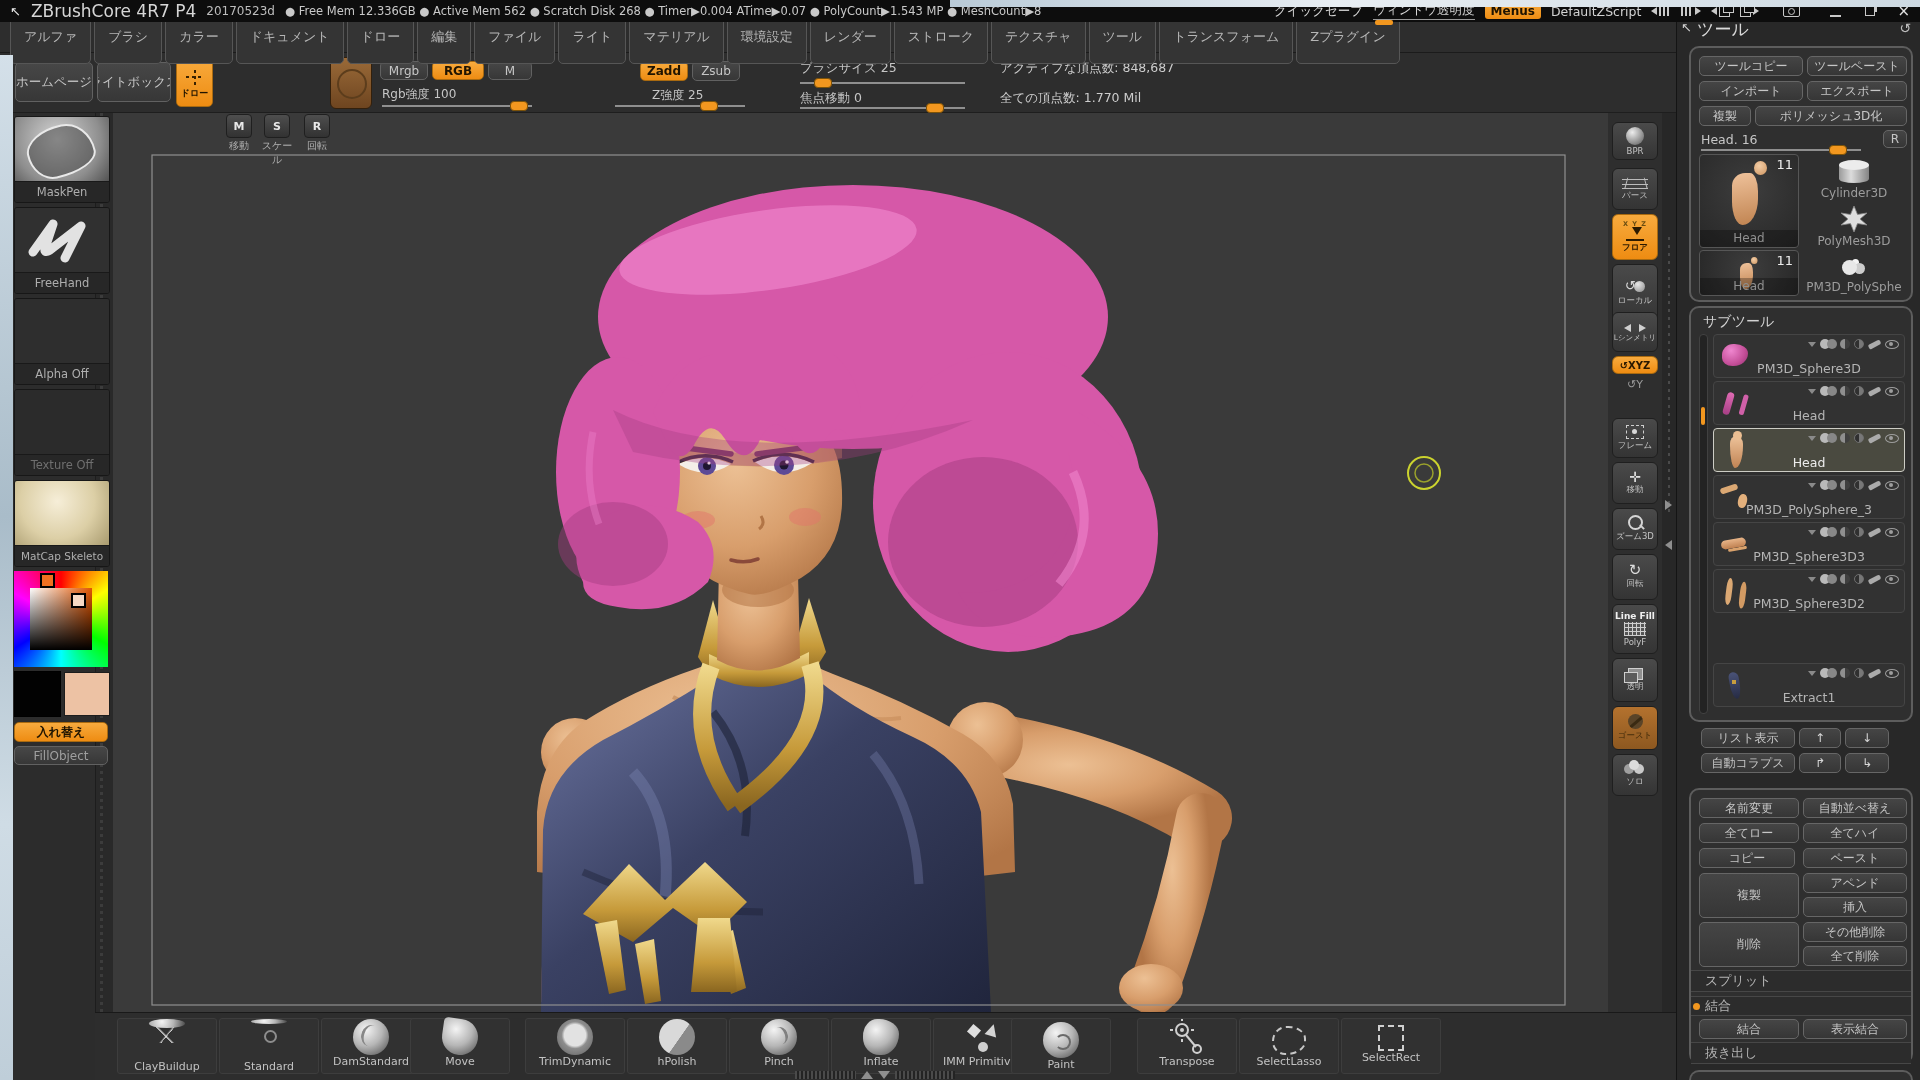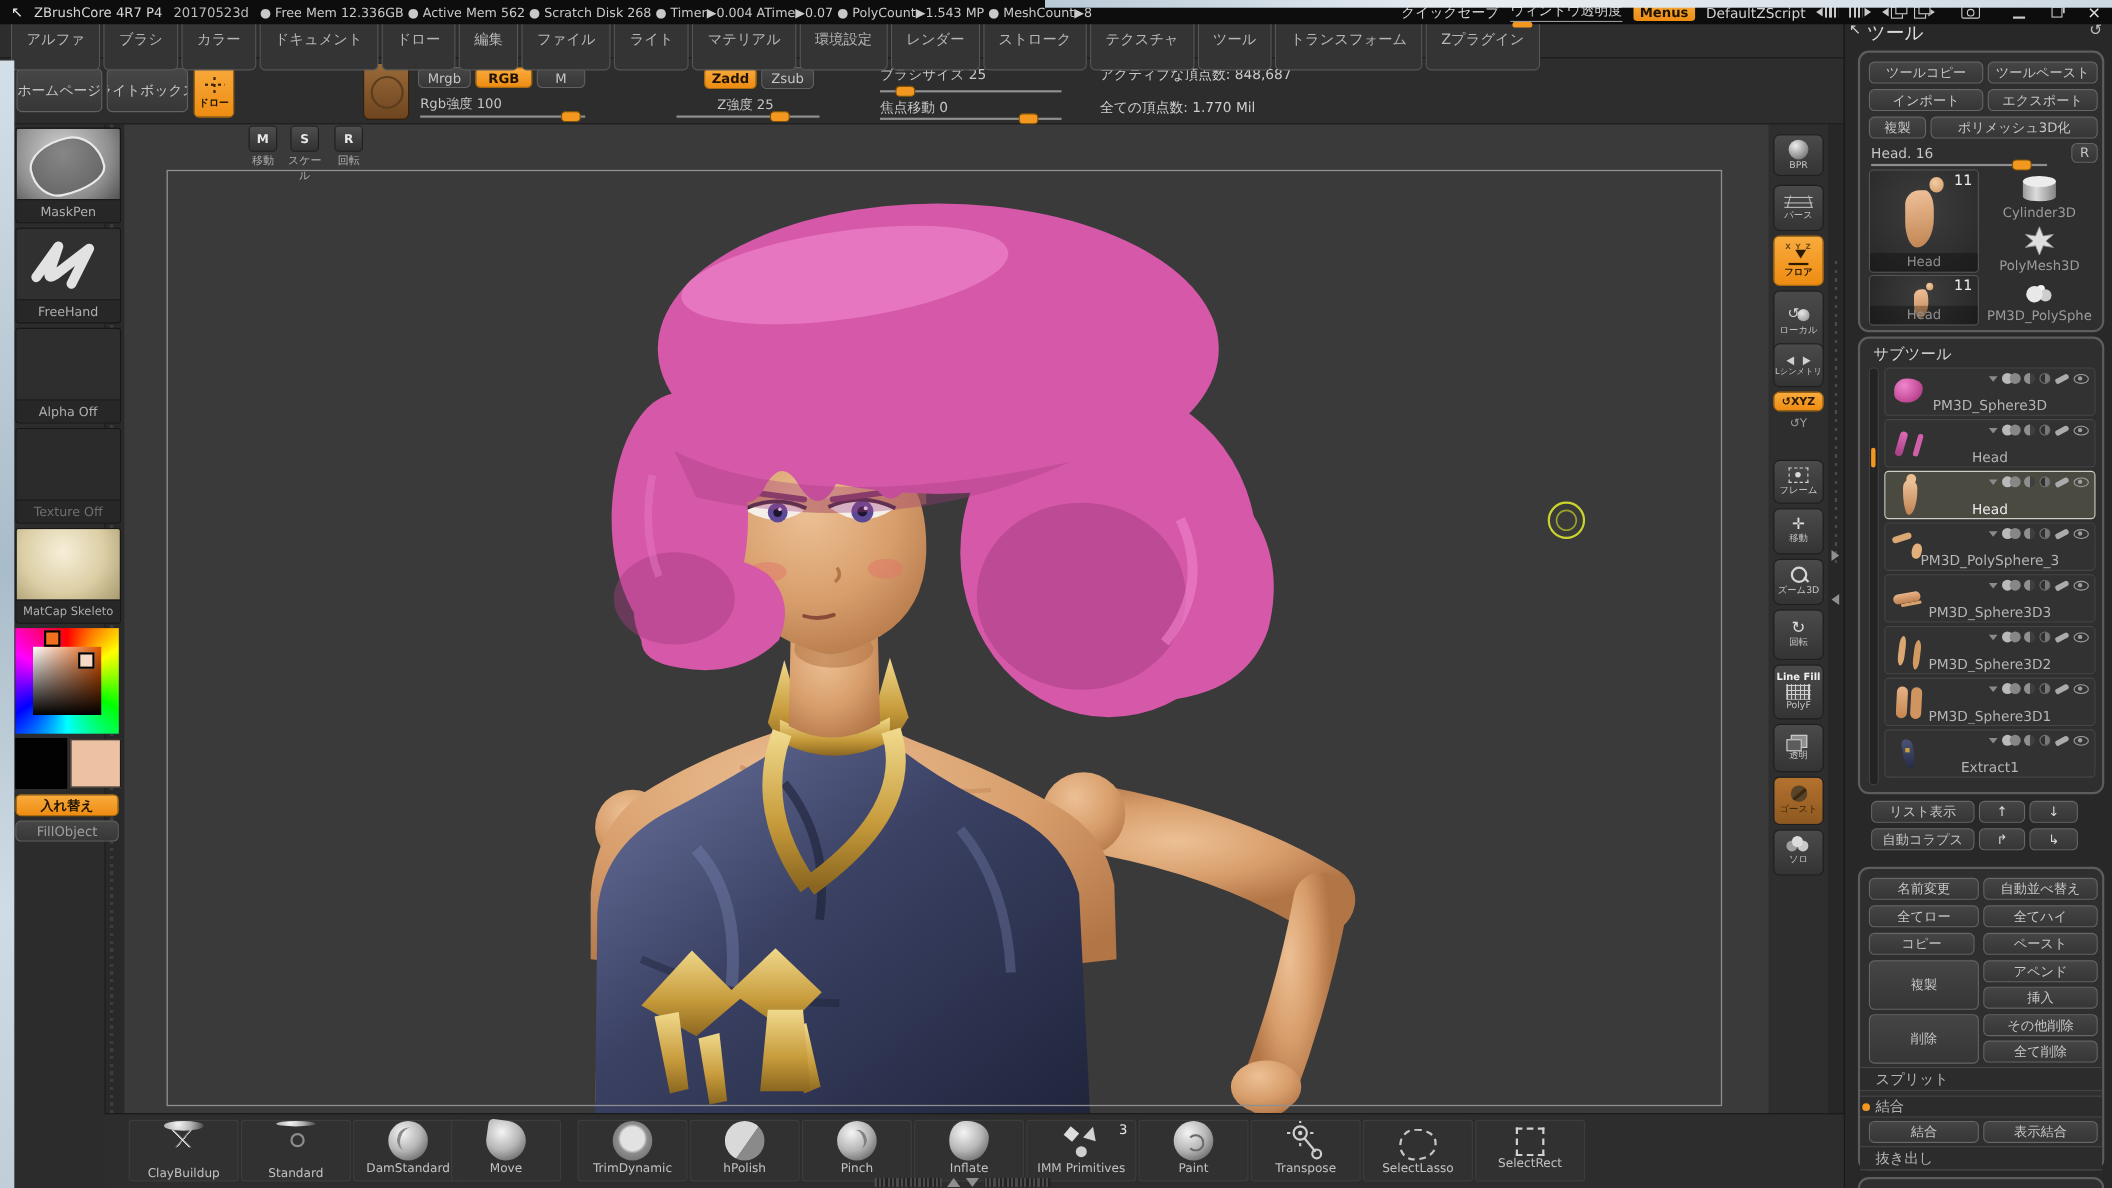--- a/index.html
+++ b/index.html
@@ -214,21 +214,21 @@
 </head>
 <body>
 
 <div id="app">
 
   <div class="desk-top"></div>
   <div class="desk-left"></div>
 
   <div class="titlebar">
     <span style="color:#e8e8e8;font-size:13px;">↖</span>
-    <span style="font-size:12px;">ZBrushCore 4R7 P4</span>
+    <span style="font-size:17px;">ZBrushCore 4R7 P4</span>
     <span style="font-size:12px;color:#bdbdbd;">20170523d</span>
     <span style="font-size:11.5px;color:#c9c9c9;">● Free Mem 12.336GB ● Active Mem 562 ● Scratch Disk 268 ● Timer▶0.004 ATime▶0.07 ● PolyCount▶1.543 MP ● MeshCount▶8</span>
     <span style="flex:1;"></span>
     <span style="font-size:12.5px;">クイックセーブ</span>
     <span class="winop" style="font-size:12.5px;">ウィンドウ透明度</span>
     <span class="menus-pill" style="font-size:12px;">Menus</span>
     <span style="font-size:12.5px;color:#d2d2d2;">DefaultZScript</span>
     <span class="tico">
         <span class="tri-l"></span>
         <span class="reel"></span>
@@ -648,32 +648,20 @@
         <div class="st-icons">
           <span class="mi-arrow"></span>
           <span class="mi-dots"></span>
           <span class="mi-half"></span>
           <span class="mi-contr"></span>
           <span class="mi-brush"></span>
           <span class="mi-eye"></span>
         </div>
         <div class="st-label">PM3D_Sphere3D2</div>
       </div>
-      <div class="st-item" style="top:308px;">
-        <div class="st-thumb t-thighs"></div>
-        <div class="st-icons">
-          <span class="mi-arrow"></span>
-          <span class="mi-dots"></span>
-          <span class="mi-half"></span>
-          <span class="mi-contr"></span>
-          <span class="mi-brush"></span>
-          <span class="mi-eye"></span>
-        </div>
-        <div class="st-label">PM3D_Sphere3D1</div>
-      </div>
       <div class="st-item" style="top:355px;">
         <div class="st-thumb t-figure"></div>
         <div class="st-icons">
           <span class="mi-arrow"></span>
           <span class="mi-dots"></span>
           <span class="mi-half"></span>
           <span class="mi-contr"></span>
           <span class="mi-brush"></span>
           <span class="mi-eye"></span>
         </div>
@@ -751,21 +739,21 @@
       <div class="sph infl"></div>
       <div class="blabel">Inflate</div>
     </div>
     <div class="bcell" style="left:838px;">
       <div class="th-imm">
           <span class="tri"></span>
         </div>
       <div class="imm-badge">3</div>
       <div class="blabel">IMM Primitives</div>
     </div>
-    <div class="bcell" style="left:940px;">
+    <div class="bcell" style="left:916px;justify-content:center;">
       <div class="sph paint"></div>
       <div class="blabel">Paint</div>
     </div>
     <div class="bcell" style="left:1042px;">
       <svg width="36" height="36" viewBox="0 0 36 36">
         <circle cx="13" cy="11" r="6" fill="none" stroke="#cfcfcf" stroke-width="2"></circle>
         <circle cx="13" cy="11" r="2" fill="#cfcfcf"></circle>
         <path d="M4,11 h-3 M13,2 v-3 M22,11 h3 M13,20 v3" stroke="#cfcfcf" stroke-width="2"></path>
         <line x1="17" y1="16" x2="27" y2="28" stroke="#cfcfcf" stroke-width="2"></line>
         <circle cx="28" cy="30" r="4" fill="none" stroke="#cfcfcf" stroke-width="2"></circle>

